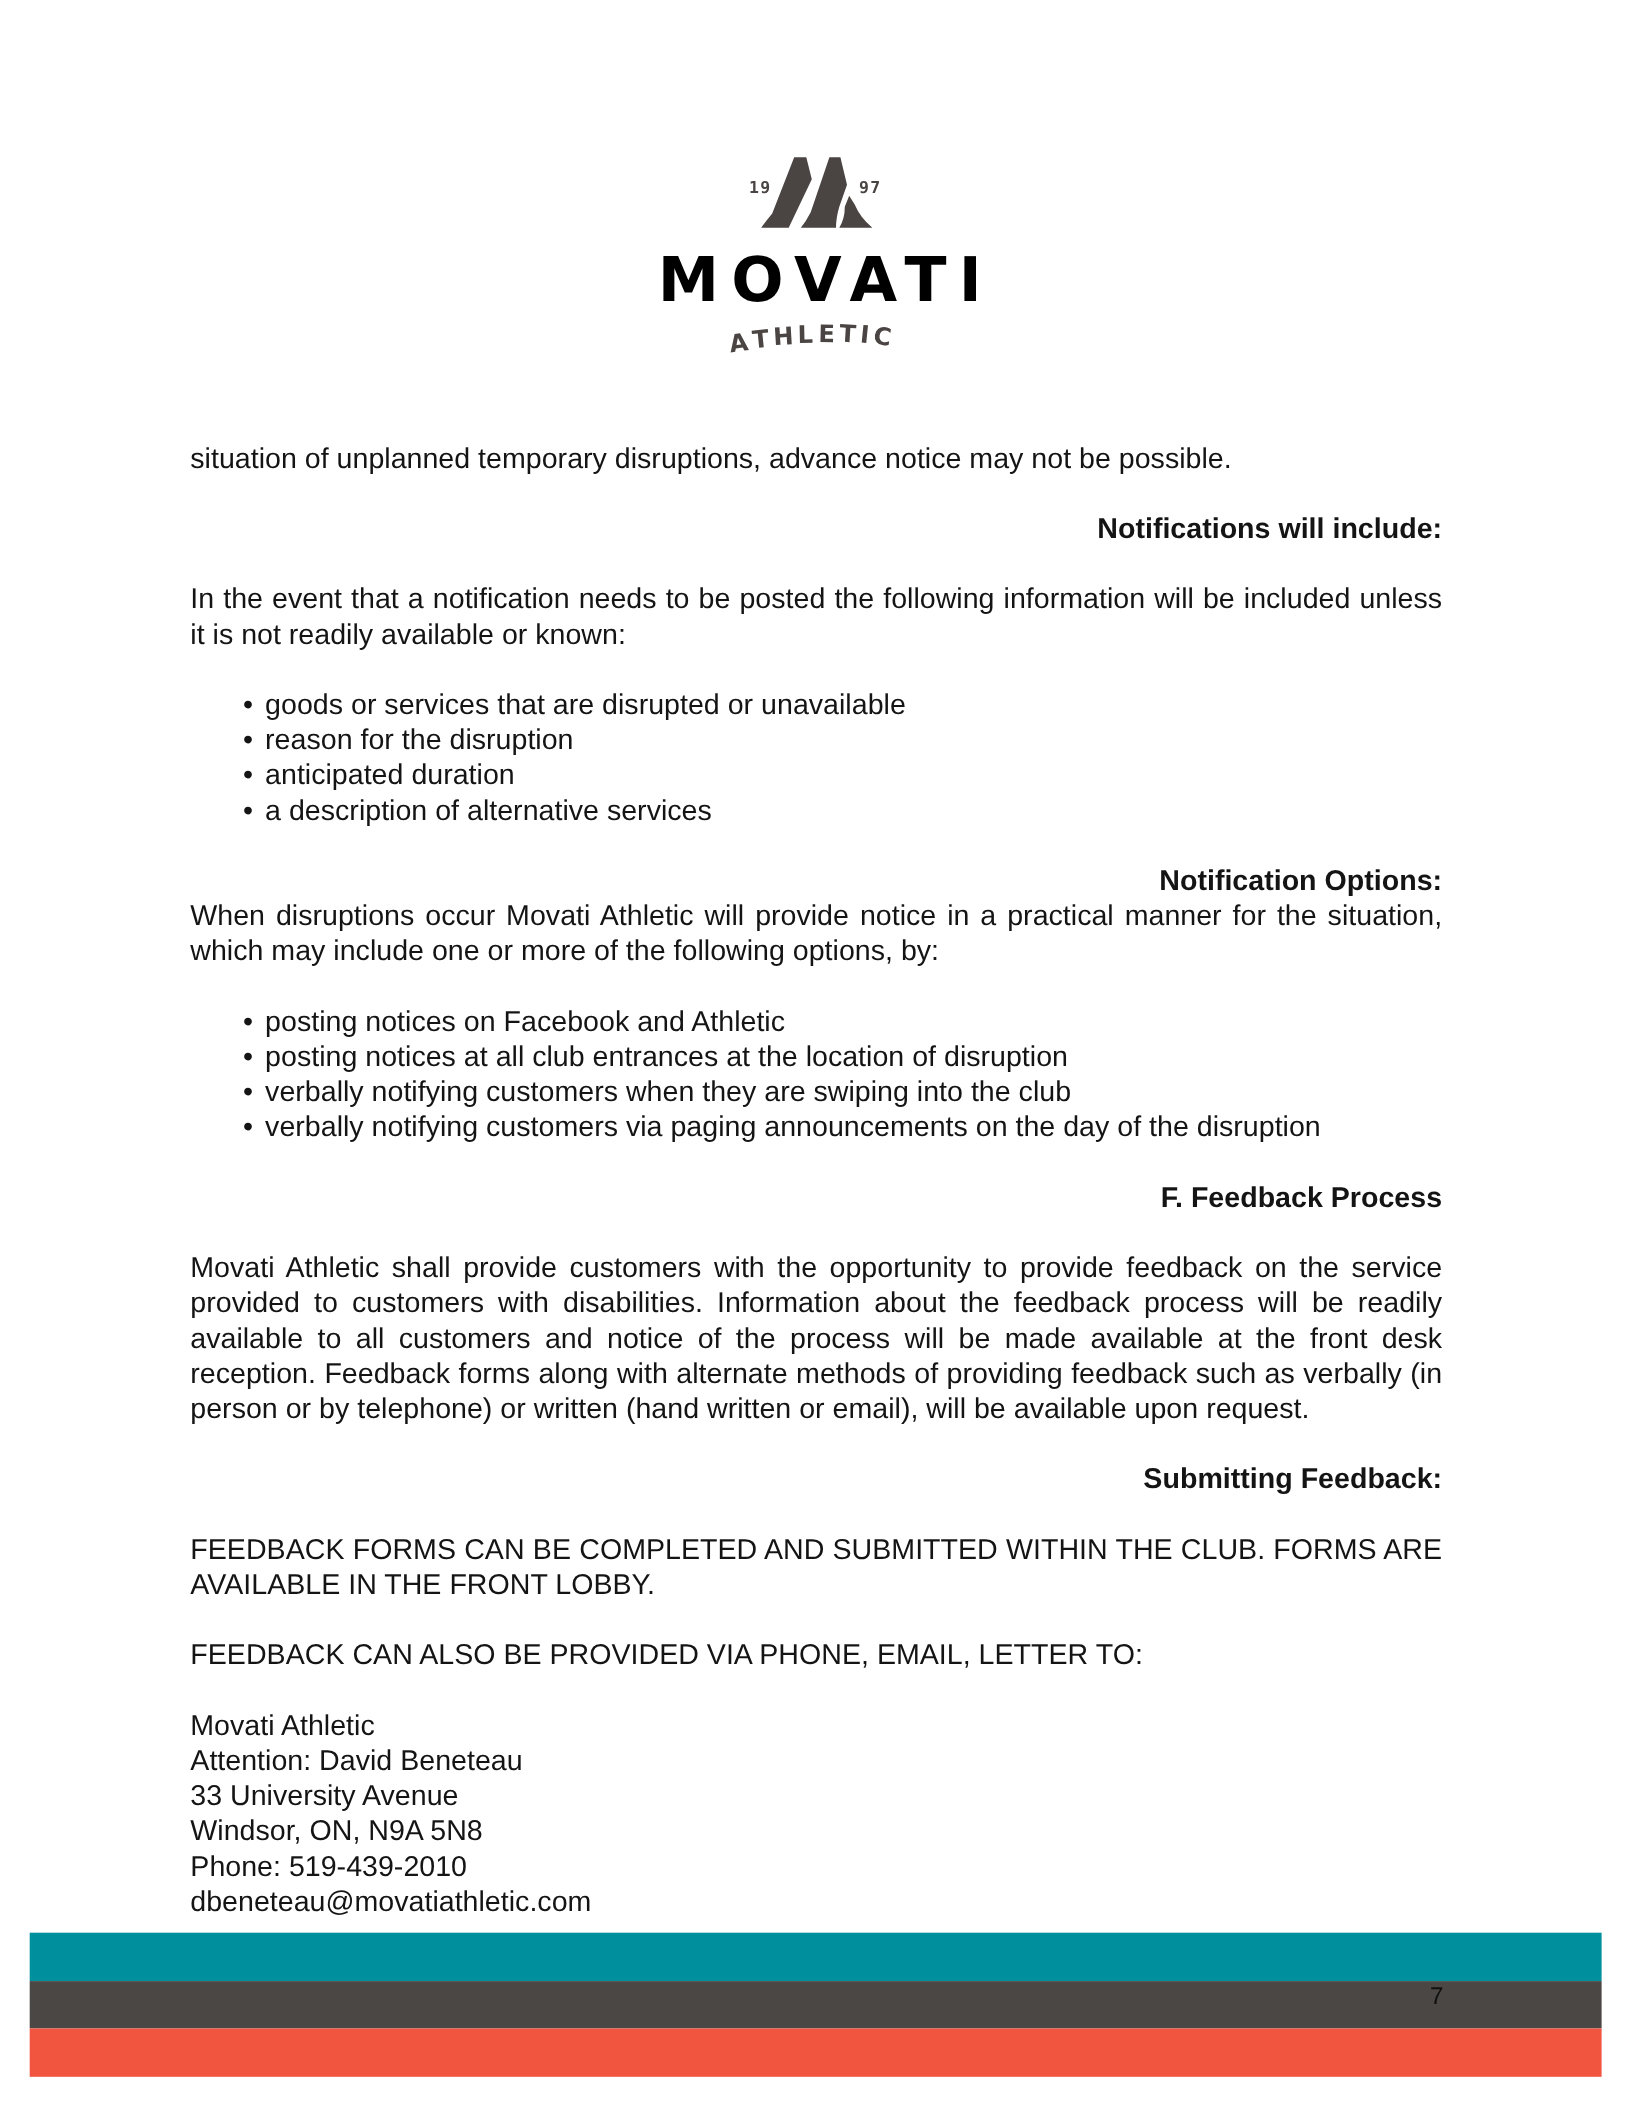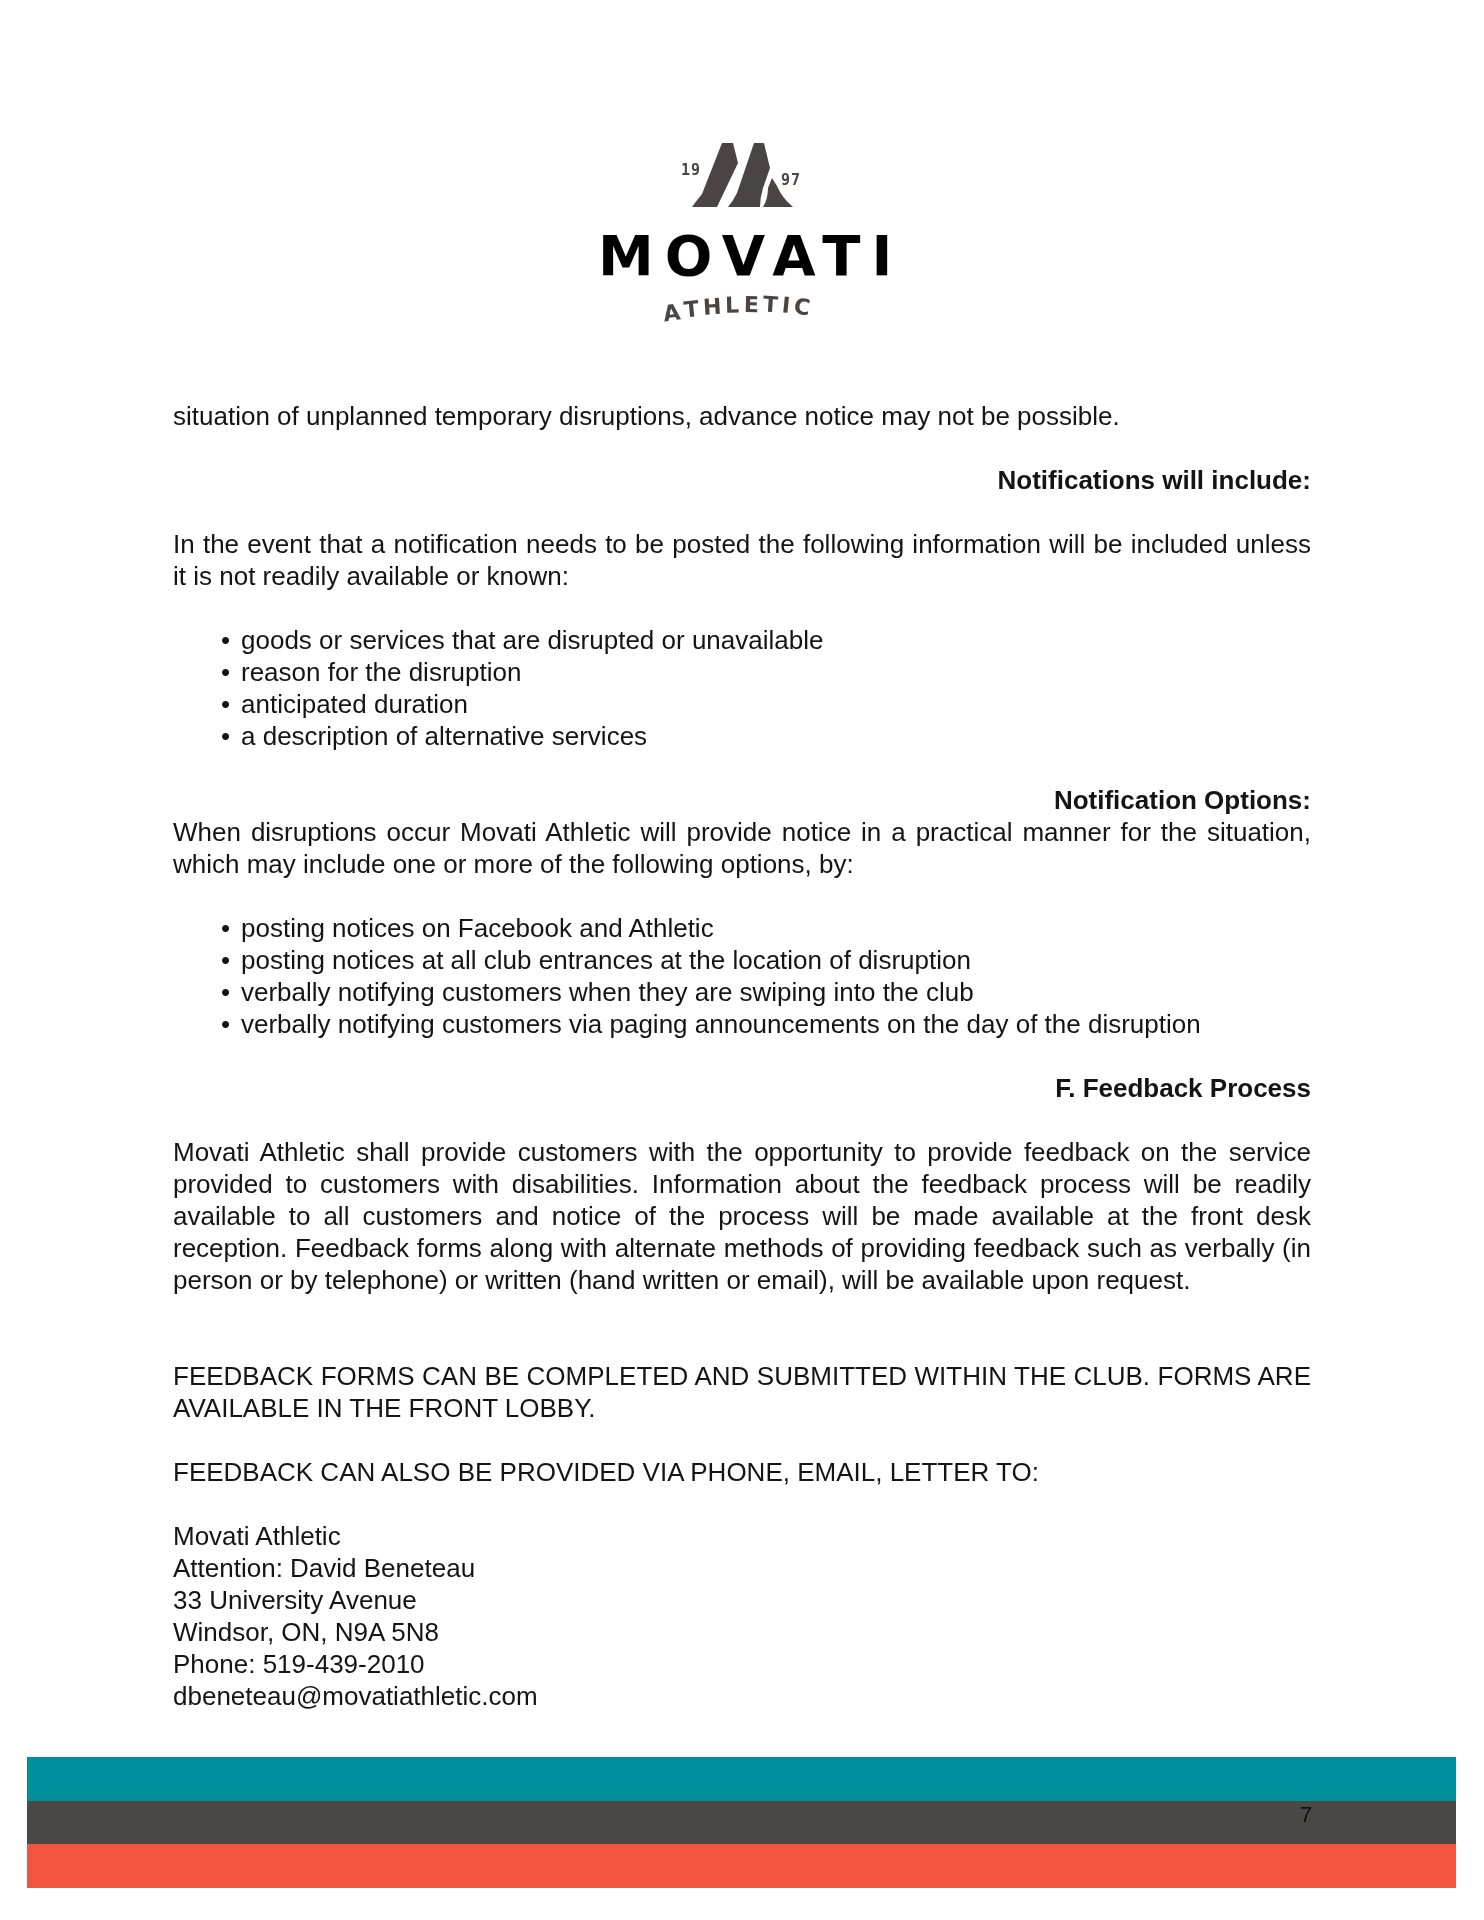--- a/index.html
+++ b/index.html
@@ -40,21 +40,21 @@
     <g fill="#4a4542">
 
       <path d="M722,143 L733,143 L738,163 L717,207 L692,207 Q697,200 702,194 Z"></path>
 
       <path d="M754,143 L764,143 L770,168 L763,188 Q760,198 760,207 L728,207 Q733,201 737,193 Z"></path>
 
       <path d="M772,178 L777,186 Q782,198 793,207 L763,207 Q768,199 768,188 Z"></path>
     </g>
   </svg>
   <span class="year" style="left:681px; top:161px;">19</span>
-  <span class="year" style="left:781px; top:171px;">97</span>
+  <span class="year" style="left:781px; top:161px;">97</span>
   <div class="wordmark">MOVATI</div>
   <div class="subword" style="left:663px;">
     <span id="sub-letters"><span style="display: inline-block; margin-right: 4px; transform: translateY(2.4px) rotate(-8deg);">A</span><span style="display: inline-block; margin-right: 4px; transform: translateY(-1.13878px) rotate(-5.71429deg);">T</span><span style="display: inline-block; margin-right: 4px; transform: translateY(-3.69796px) rotate(-3.42857deg);">H</span><span style="display: inline-block; margin-right: 4px; transform: translateY(-5.27755px) rotate(-1.14286deg);">L</span><span style="display: inline-block; margin-right: 4px; transform: translateY(-5.87755px) rotate(1.14286deg);">E</span><span style="display: inline-block; margin-right: 4px; transform: translateY(-6.09796px) rotate(3.42857deg);">T</span><span style="display: inline-block; margin-right: 4px; transform: translateY(-5.33878px) rotate(5.71429deg);">I</span><span style="display: inline-block; margin-right: 4px; transform: translateY(-3.6px) rotate(8deg);">C</span></span>
   </div>
 </div>
 
 <div class="content">
   <p class="p">situation of unplanned temporary disruptions, advance notice may not be possible.</p>
   <div class="gap"></div>
 
@@ -83,20 +83,21 @@
     <li>verbally notifying customers via paging announcements on the day of the disruption</li>
   </ul>
   <div class="gap"></div>
 
   <p class="h">F. Feedback Process</p>
   <div class="gap"></div>
 
   <p class="p">Movati Athletic shall provide customers with the opportunity to provide feedback on the service provided to customers with disabilities. Information about the feedback process will be readily available to all customers and notice of the process will be made available at the front desk reception. Feedback forms along with alternate methods of providing feedback such as verbally (in person or by telephone) or written (hand written or email), will be available upon request.</p>
   <div class="gap"></div>
 
+  <p class="h">Submitting Feedback:</p>
   <div class="gap"></div>
 
   <p class="p caps">FEEDBACK FORMS CAN BE COMPLETED AND SUBMITTED WITHIN THE CLUB. FORMS ARE AVAILABLE IN THE FRONT LOBBY.</p>
   <div class="gap"></div>
 
   <p class="p">FEEDBACK CAN ALSO BE PROVIDED VIA PHONE, EMAIL, LETTER TO:</p>
   <div class="gap"></div>
 
   <div>
     <div>Movati Athletic</div>

